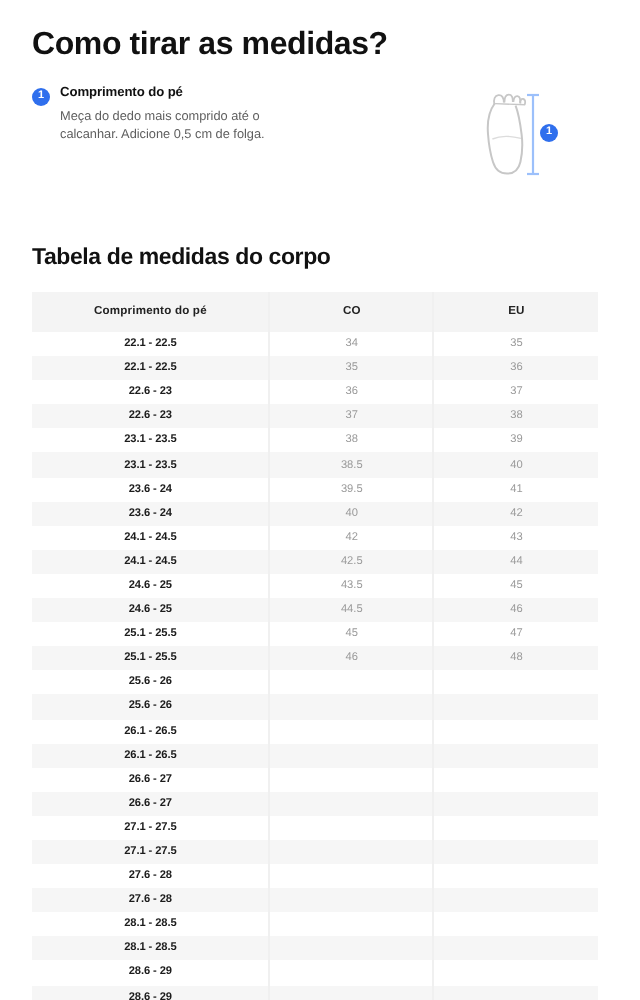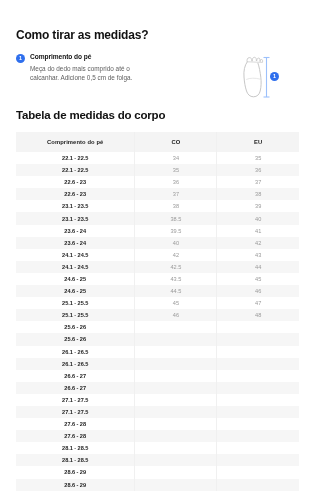--- a/index.html
+++ b/index.html
@@ -16,25 +16,25 @@
   .page {
     width: 315px;
     height: 500px;
     position: relative;
     background: #ffffff;
     padding: 0 16px;
   }
 
   
   .section-title {
-    font-size: 12px;
+    font-size: 16px;
     font-weight: bold;
     letter-spacing: -0.2px;
     color: #111111;
-    padding-top: 28px;
+    padding-top: 14px;
   }
 
   
   .howto {
     display: flex;
     align-items: flex-start;
     margin-top: 11px;
     min-height: 46px;
   }
 
@@ -107,21 +107,21 @@
     font-weight: bold;
     user-select: none;
   }
 
   
   .table-title {
     font-size: 11.5px;
     font-weight: bold;
     letter-spacing: -0.2px;
     color: #111111;
-    margin-top: 4px;
+    margin-top: 28px;
     margin-bottom: 11px;
   }
 
   
   .table-wrap { width: 283px; }
 
   table {
     width: 100%;
     border-collapse: collapse;
     table-layout: fixed;

